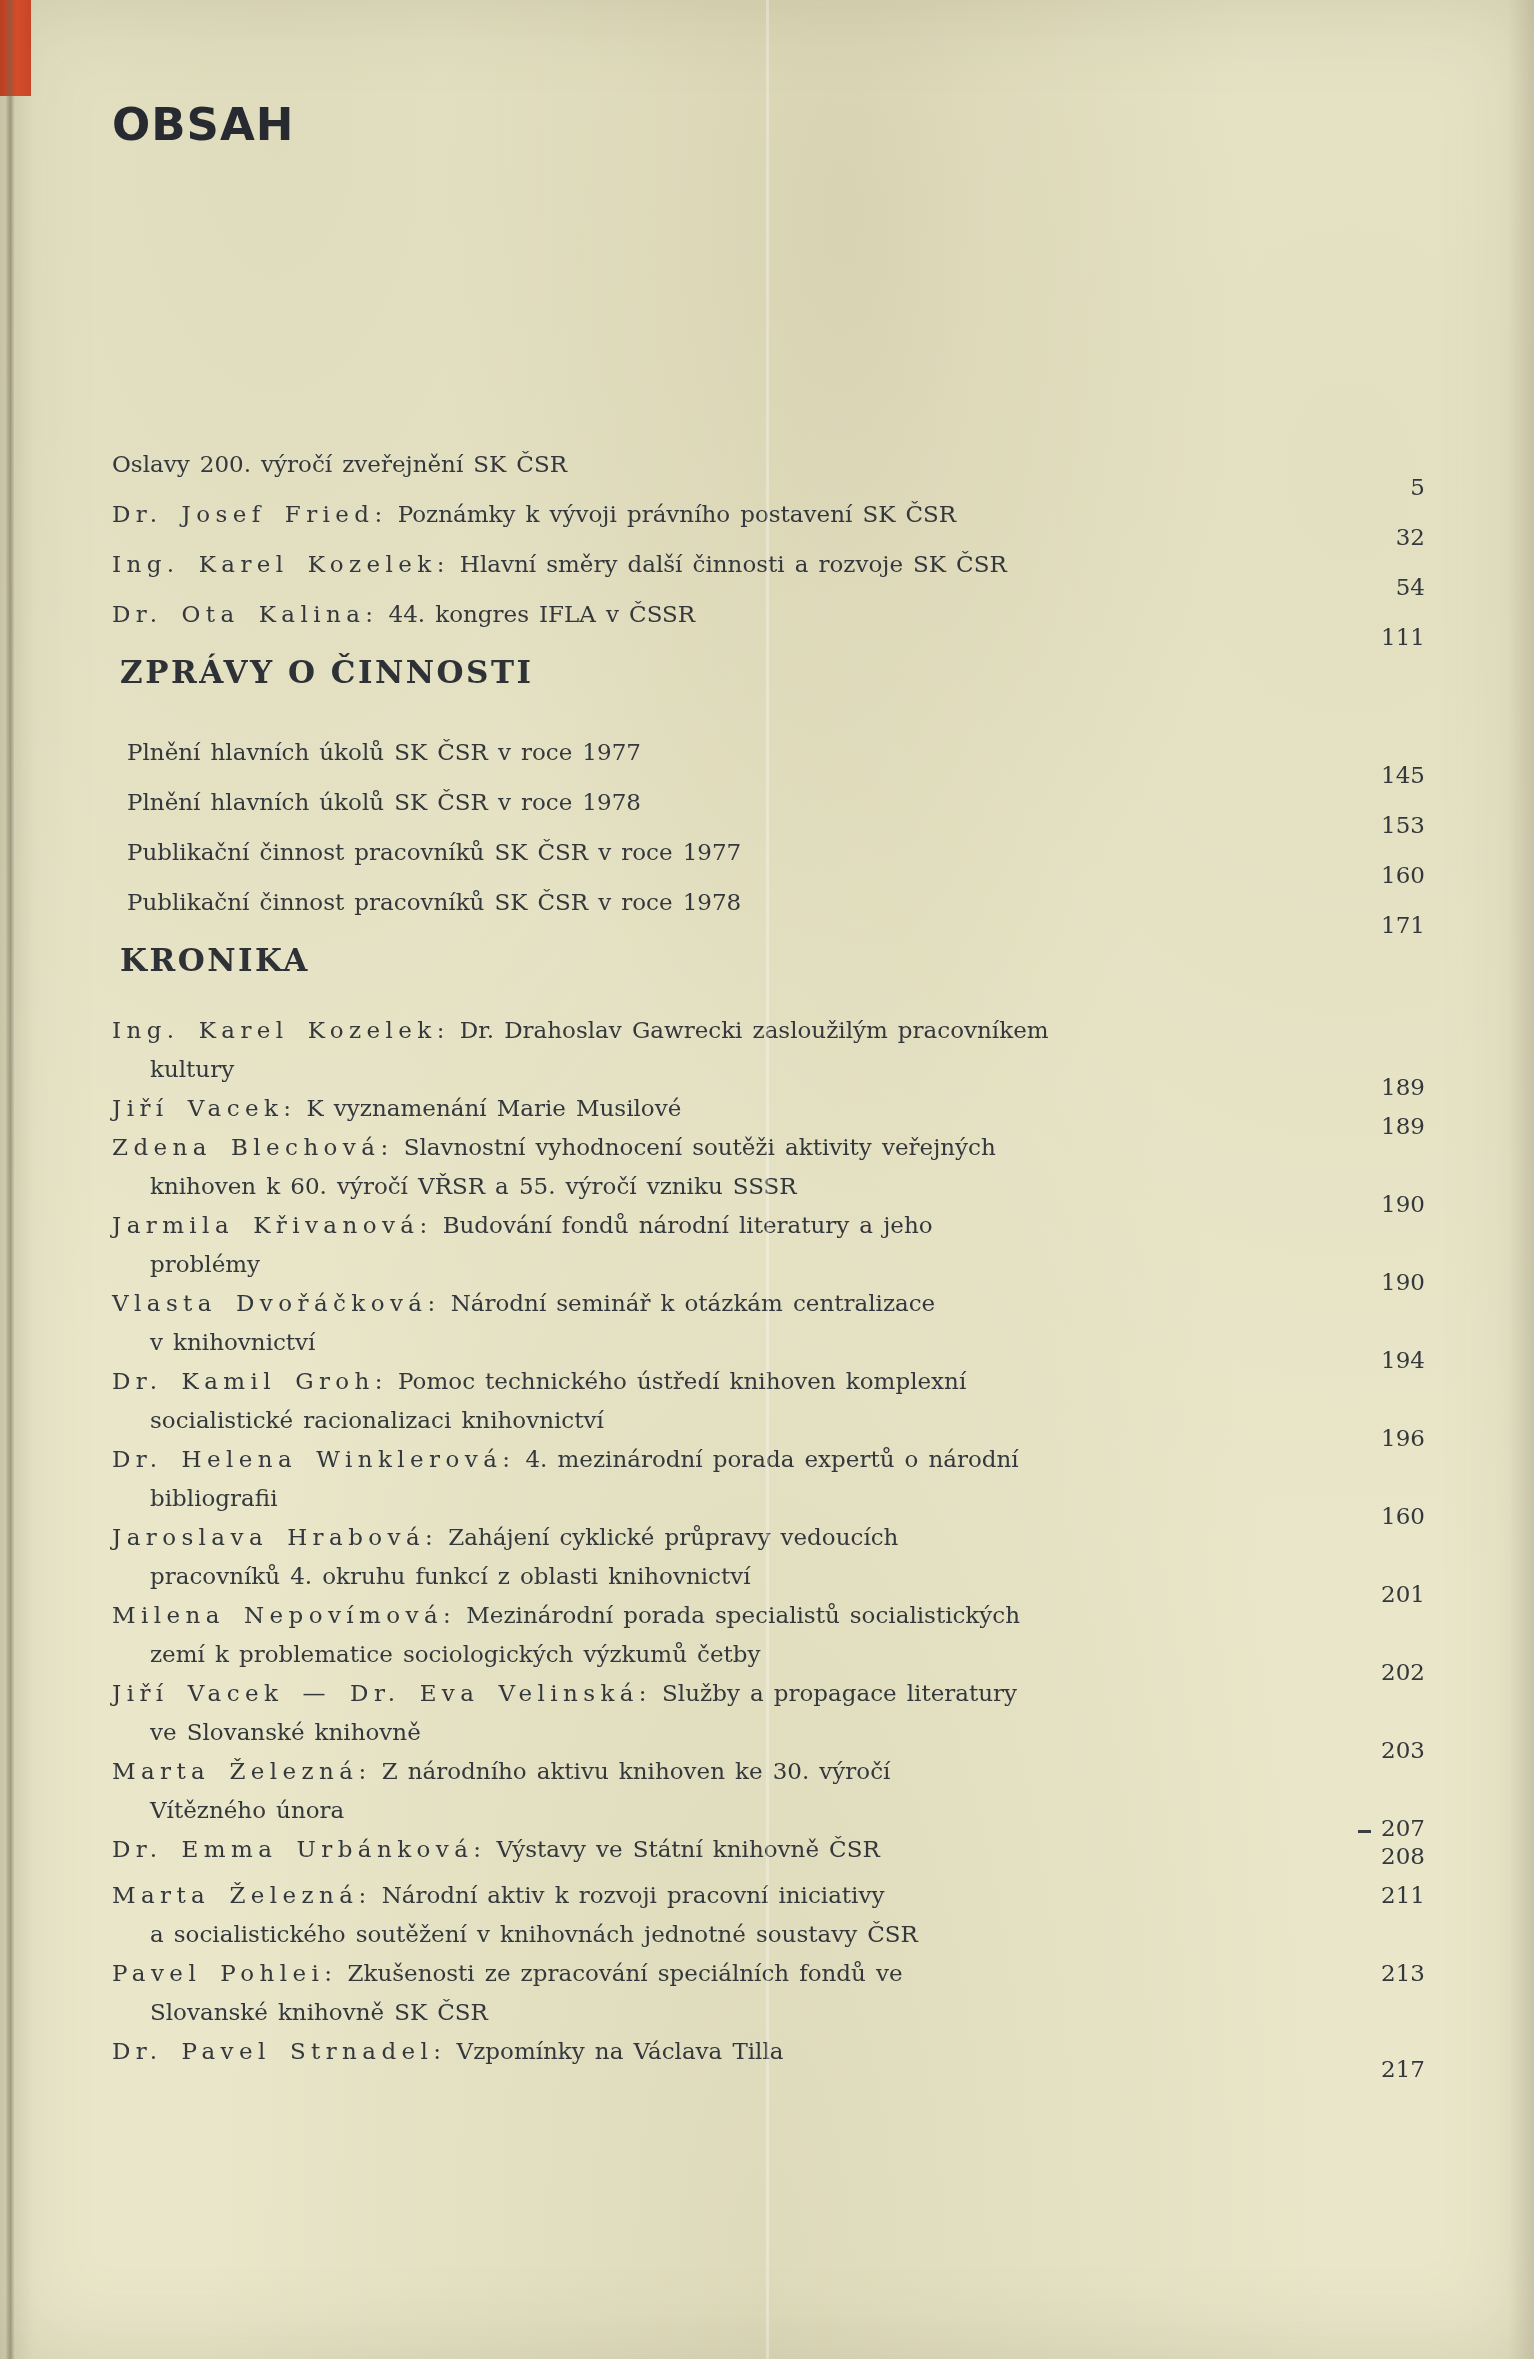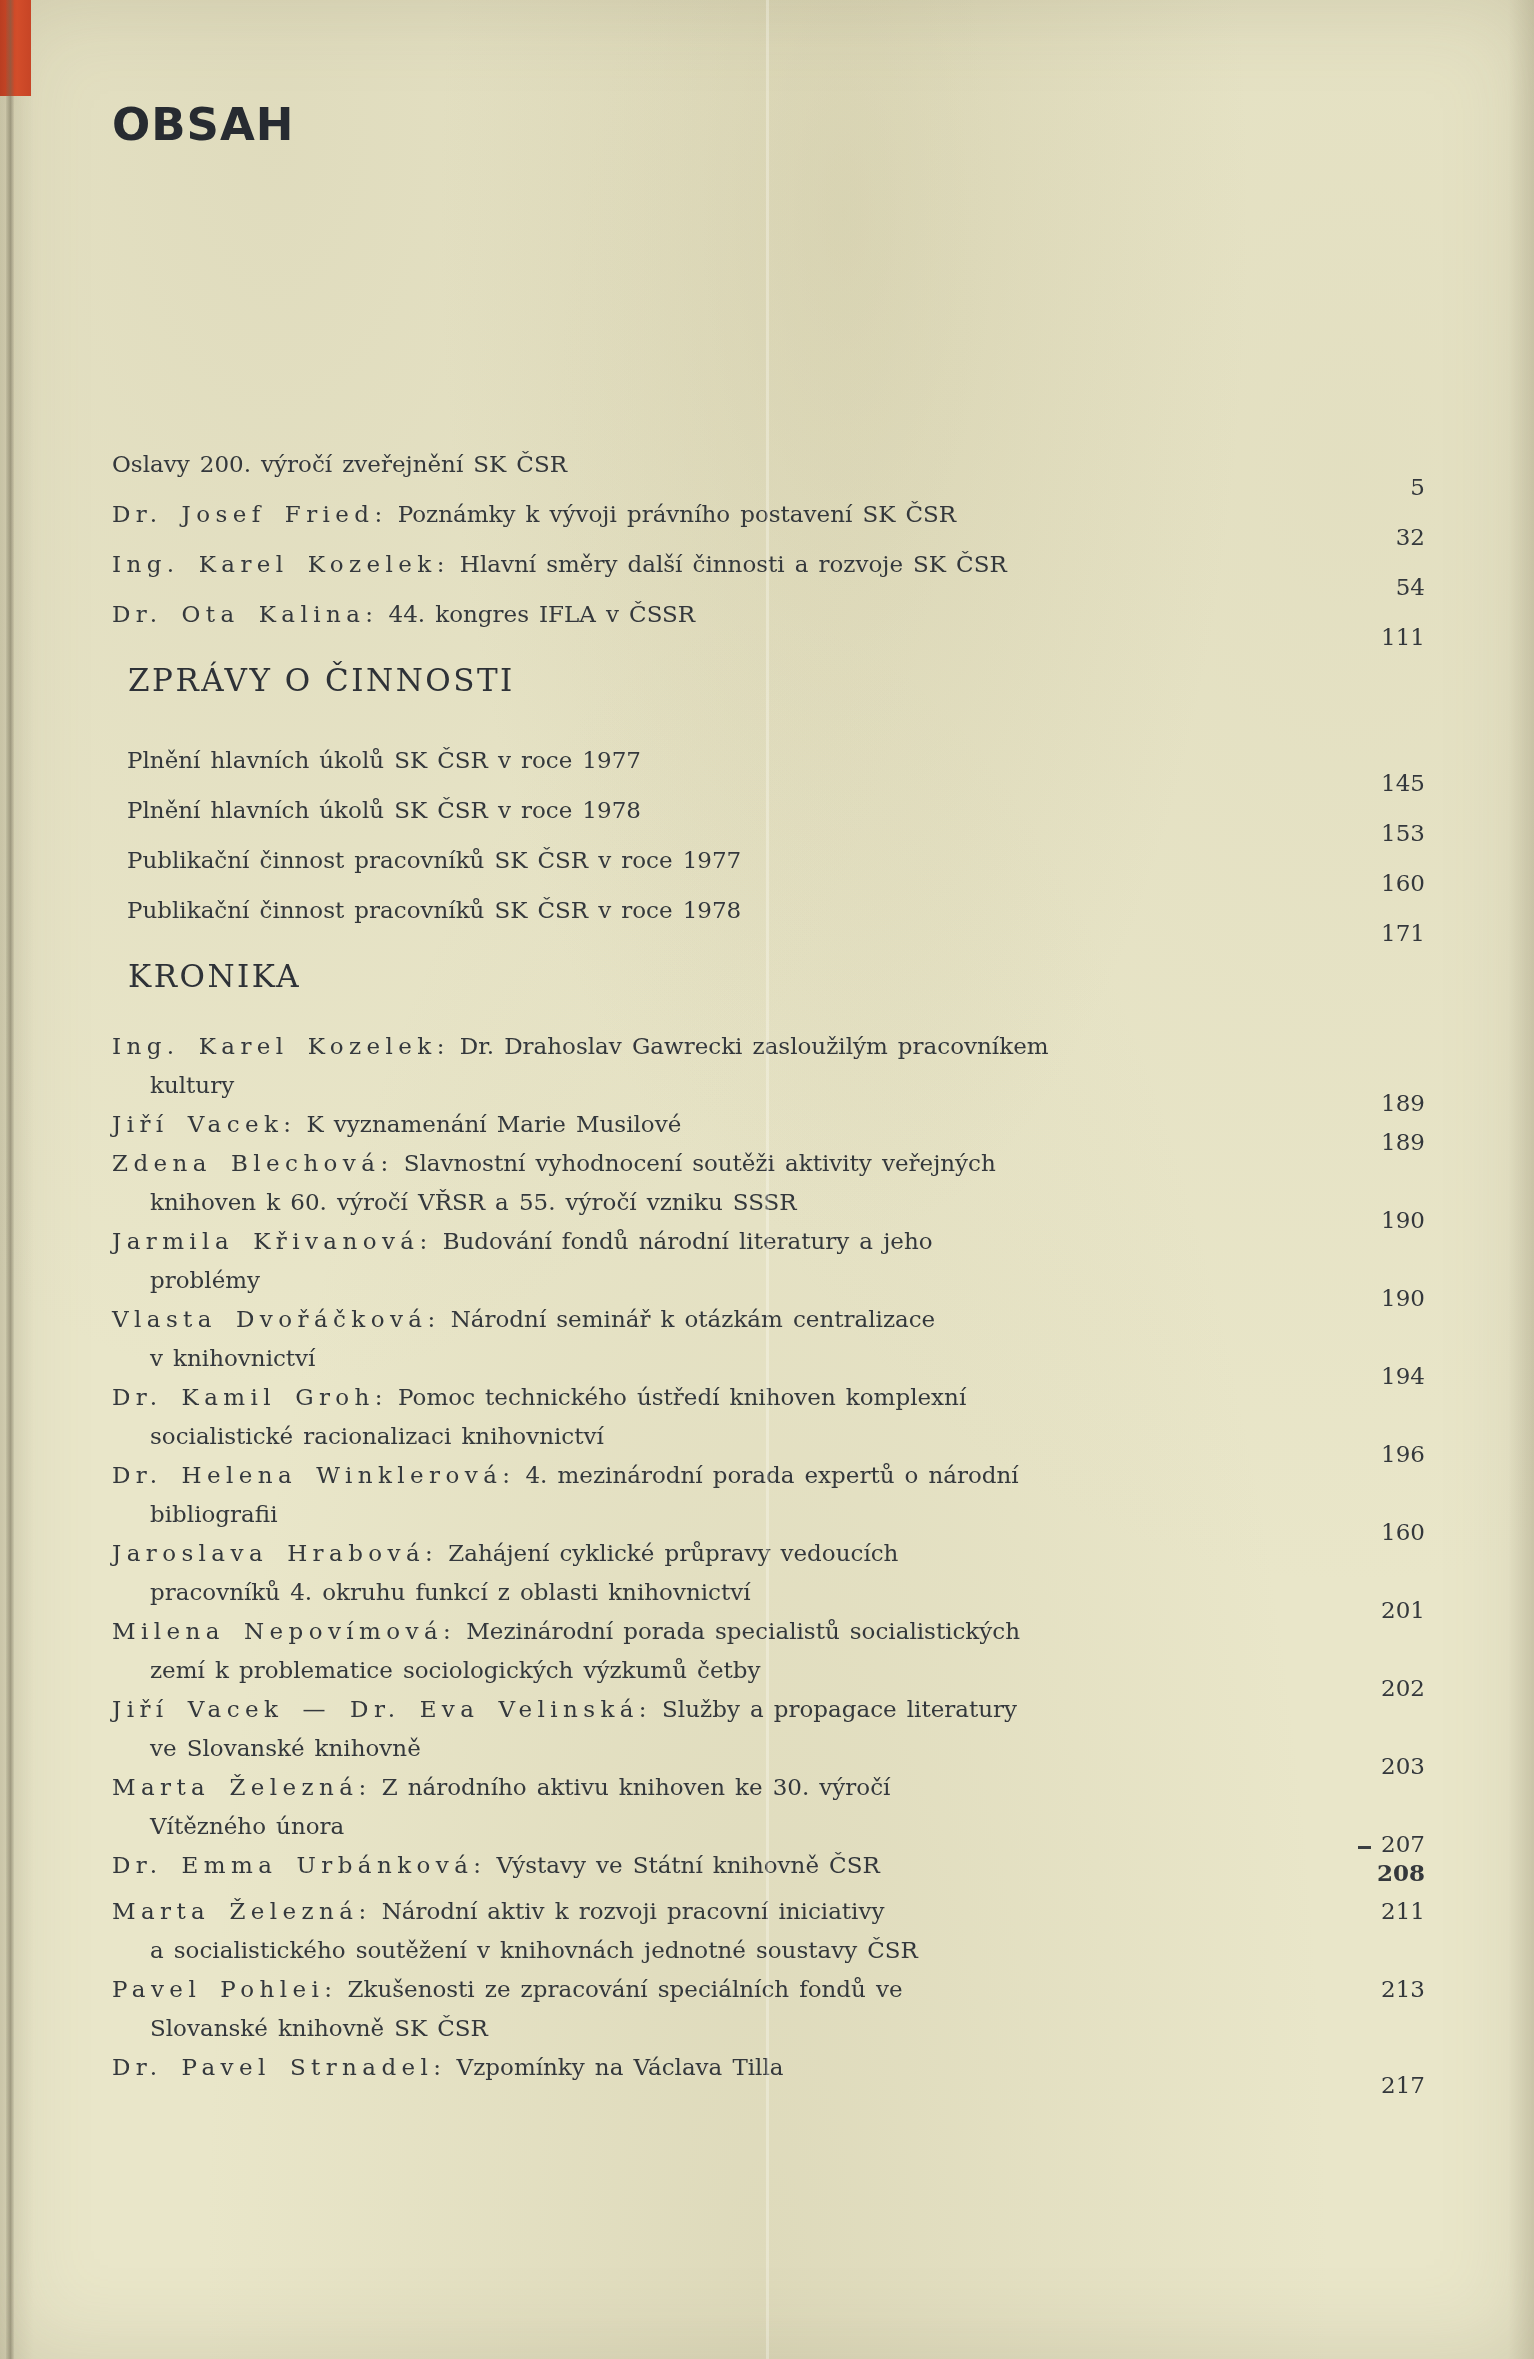--- a/index.html
+++ b/index.html
@@ -55,24 +55,24 @@
     color: #272b31;
   }
 
   .block { font-size: 23px; }
   .front        { margin-top: 288px; line-height: 50px; }
   .block-zpravy { margin-top: 30px;  line-height: 50px; margin-left: 15px; }
   .block-kronika{ margin-top: 26px;  line-height: 39px; }
 
   h2.heading {
     font-size: 31px;
-    font-weight: normal;
+    font-weight: bold;
     letter-spacing: 2.5px;
     color: #2e3237;
-    margin: 16px;
+    margin: 8px;
     line-height: 50px;
   }
   .heading-zpravy  { margin-top: 52px; }
   .heading-kronika { margin-top: 58px; }
 
   .entry { display: flex; }
   .entry-text {
     flex: 1;
     padding-left: 38px;
     text-indent: -38px;
@@ -85,21 +85,21 @@
     word-spacing: 0.28em;
   }
   .num {
     min-width: 72px;
     text-align: right;
     align-self: flex-end;
     transform: translateY(46%);
     color: #34383c;
   }
   .num-first .num { align-self: flex-start; transform: none; }
-  .num-base  .num { transform: none; font-weight: bold; }
+  .num-base  .num { transform: none; }
   .num-tick  .num::before {
     content: "";
     display: block;
     width: 13px; height: 3px;
     margin: 0 0 4px 5px;
     background: #3b3f43;
   }
 </style>
 </head>
 <body>

